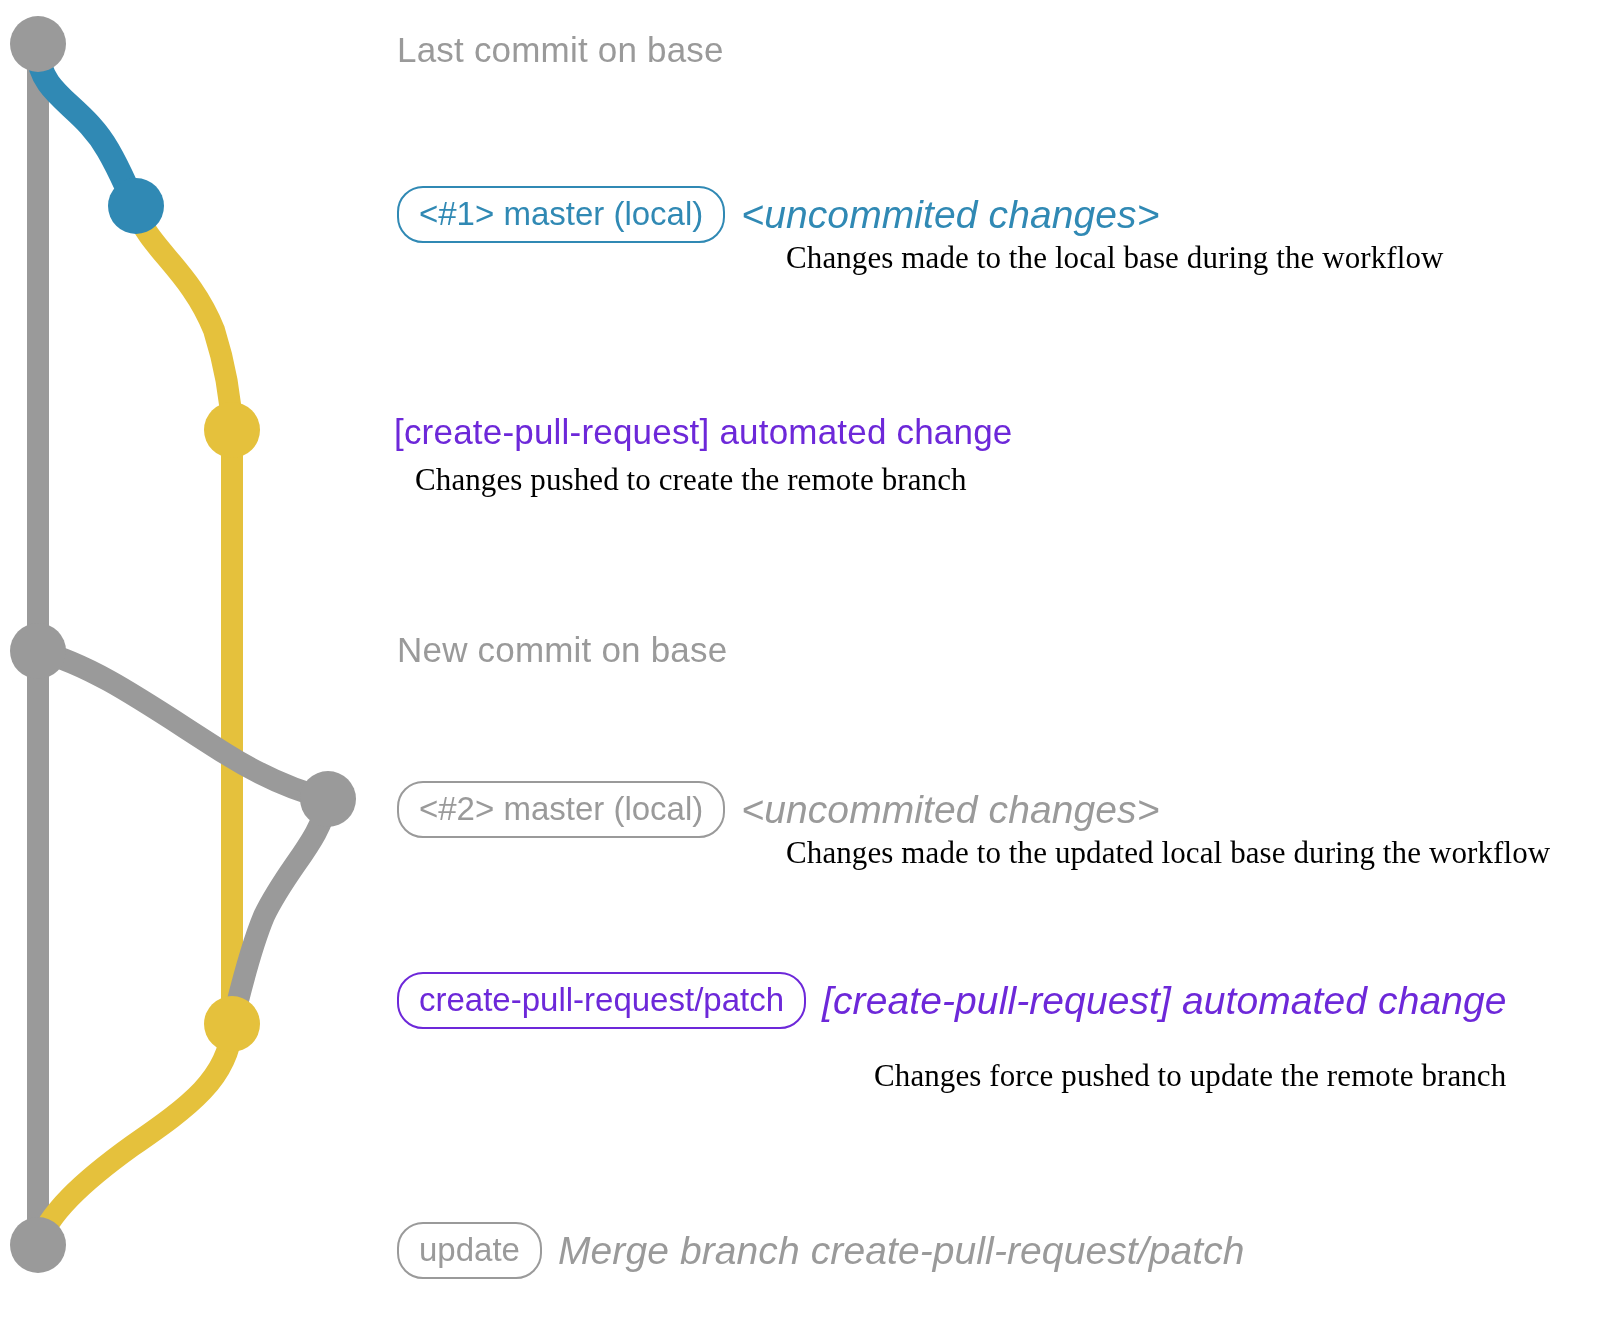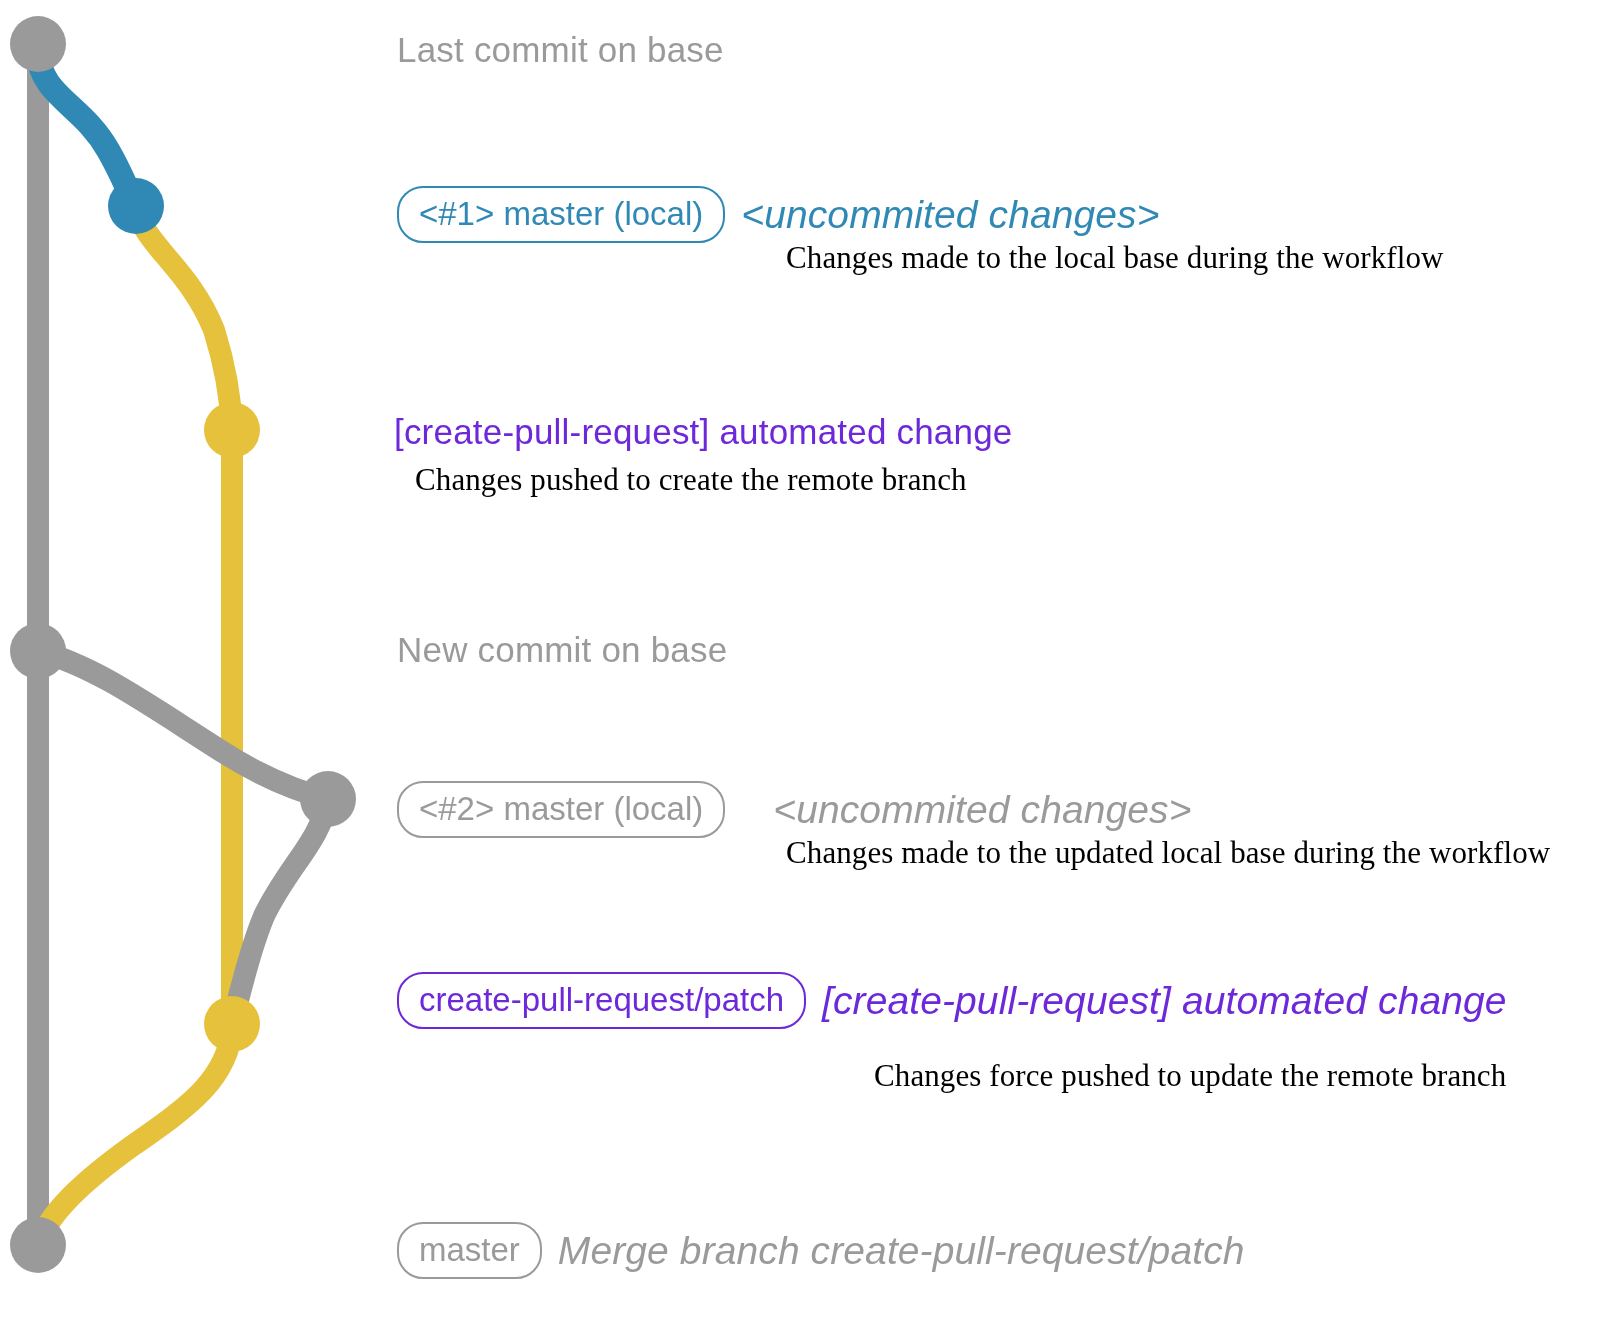--- a/index.html
+++ b/index.html
@@ -126,36 +126,36 @@
 
   <div class="row" style="left:394px; top:412px;">
     <span class="plain-label c-gold">[create-pull-request] automated change</span>
   </div>
   <div class="subnote" style="left:415px; top:462px;">Changes pushed to create the remote branch</div>
 
   <div class="row" style="left:397px; top:630px;">
     <span class="plain-label c-gray">New commit on base</span>
   </div>
 
-  <div class="row" style="left:397px; top:781px;gap:32px;">
+  <div class="row" style="left:397px; top:781px;">
     <span class="badge c-gray">
       <span class="badge-text">&lt;#2&gt; master (local)</span>
     </span>
     <span class="msg c-gray">&lt;uncommited changes&gt;</span>
   </div>
   <div class="subnote" style="left:786px; top:835px;">Changes made to the updated local base during the workflow</div>
 
   <div class="row" style="left:397px; top:972px;">
     <span class="badge c-gold">
       <span class="badge-text">create-pull-request/patch</span>
     </span>
     <span class="msg c-gold">[create-pull-request] automated change</span>
   </div>
   <div class="subnote" style="left:874px; top:1058px;">Changes force pushed to update the remote branch</div>
 
   <div class="row" style="left:397px; top:1222px;">
     <span class="badge c-gray">
-      <span class="badge-text">master</span>
+      <span class="badge-text">update</span>
     </span>
     <span class="msg c-gray">Merge branch create-pull-request/patch</span>
   </div>
 
 </div>
 
 </body></html>

